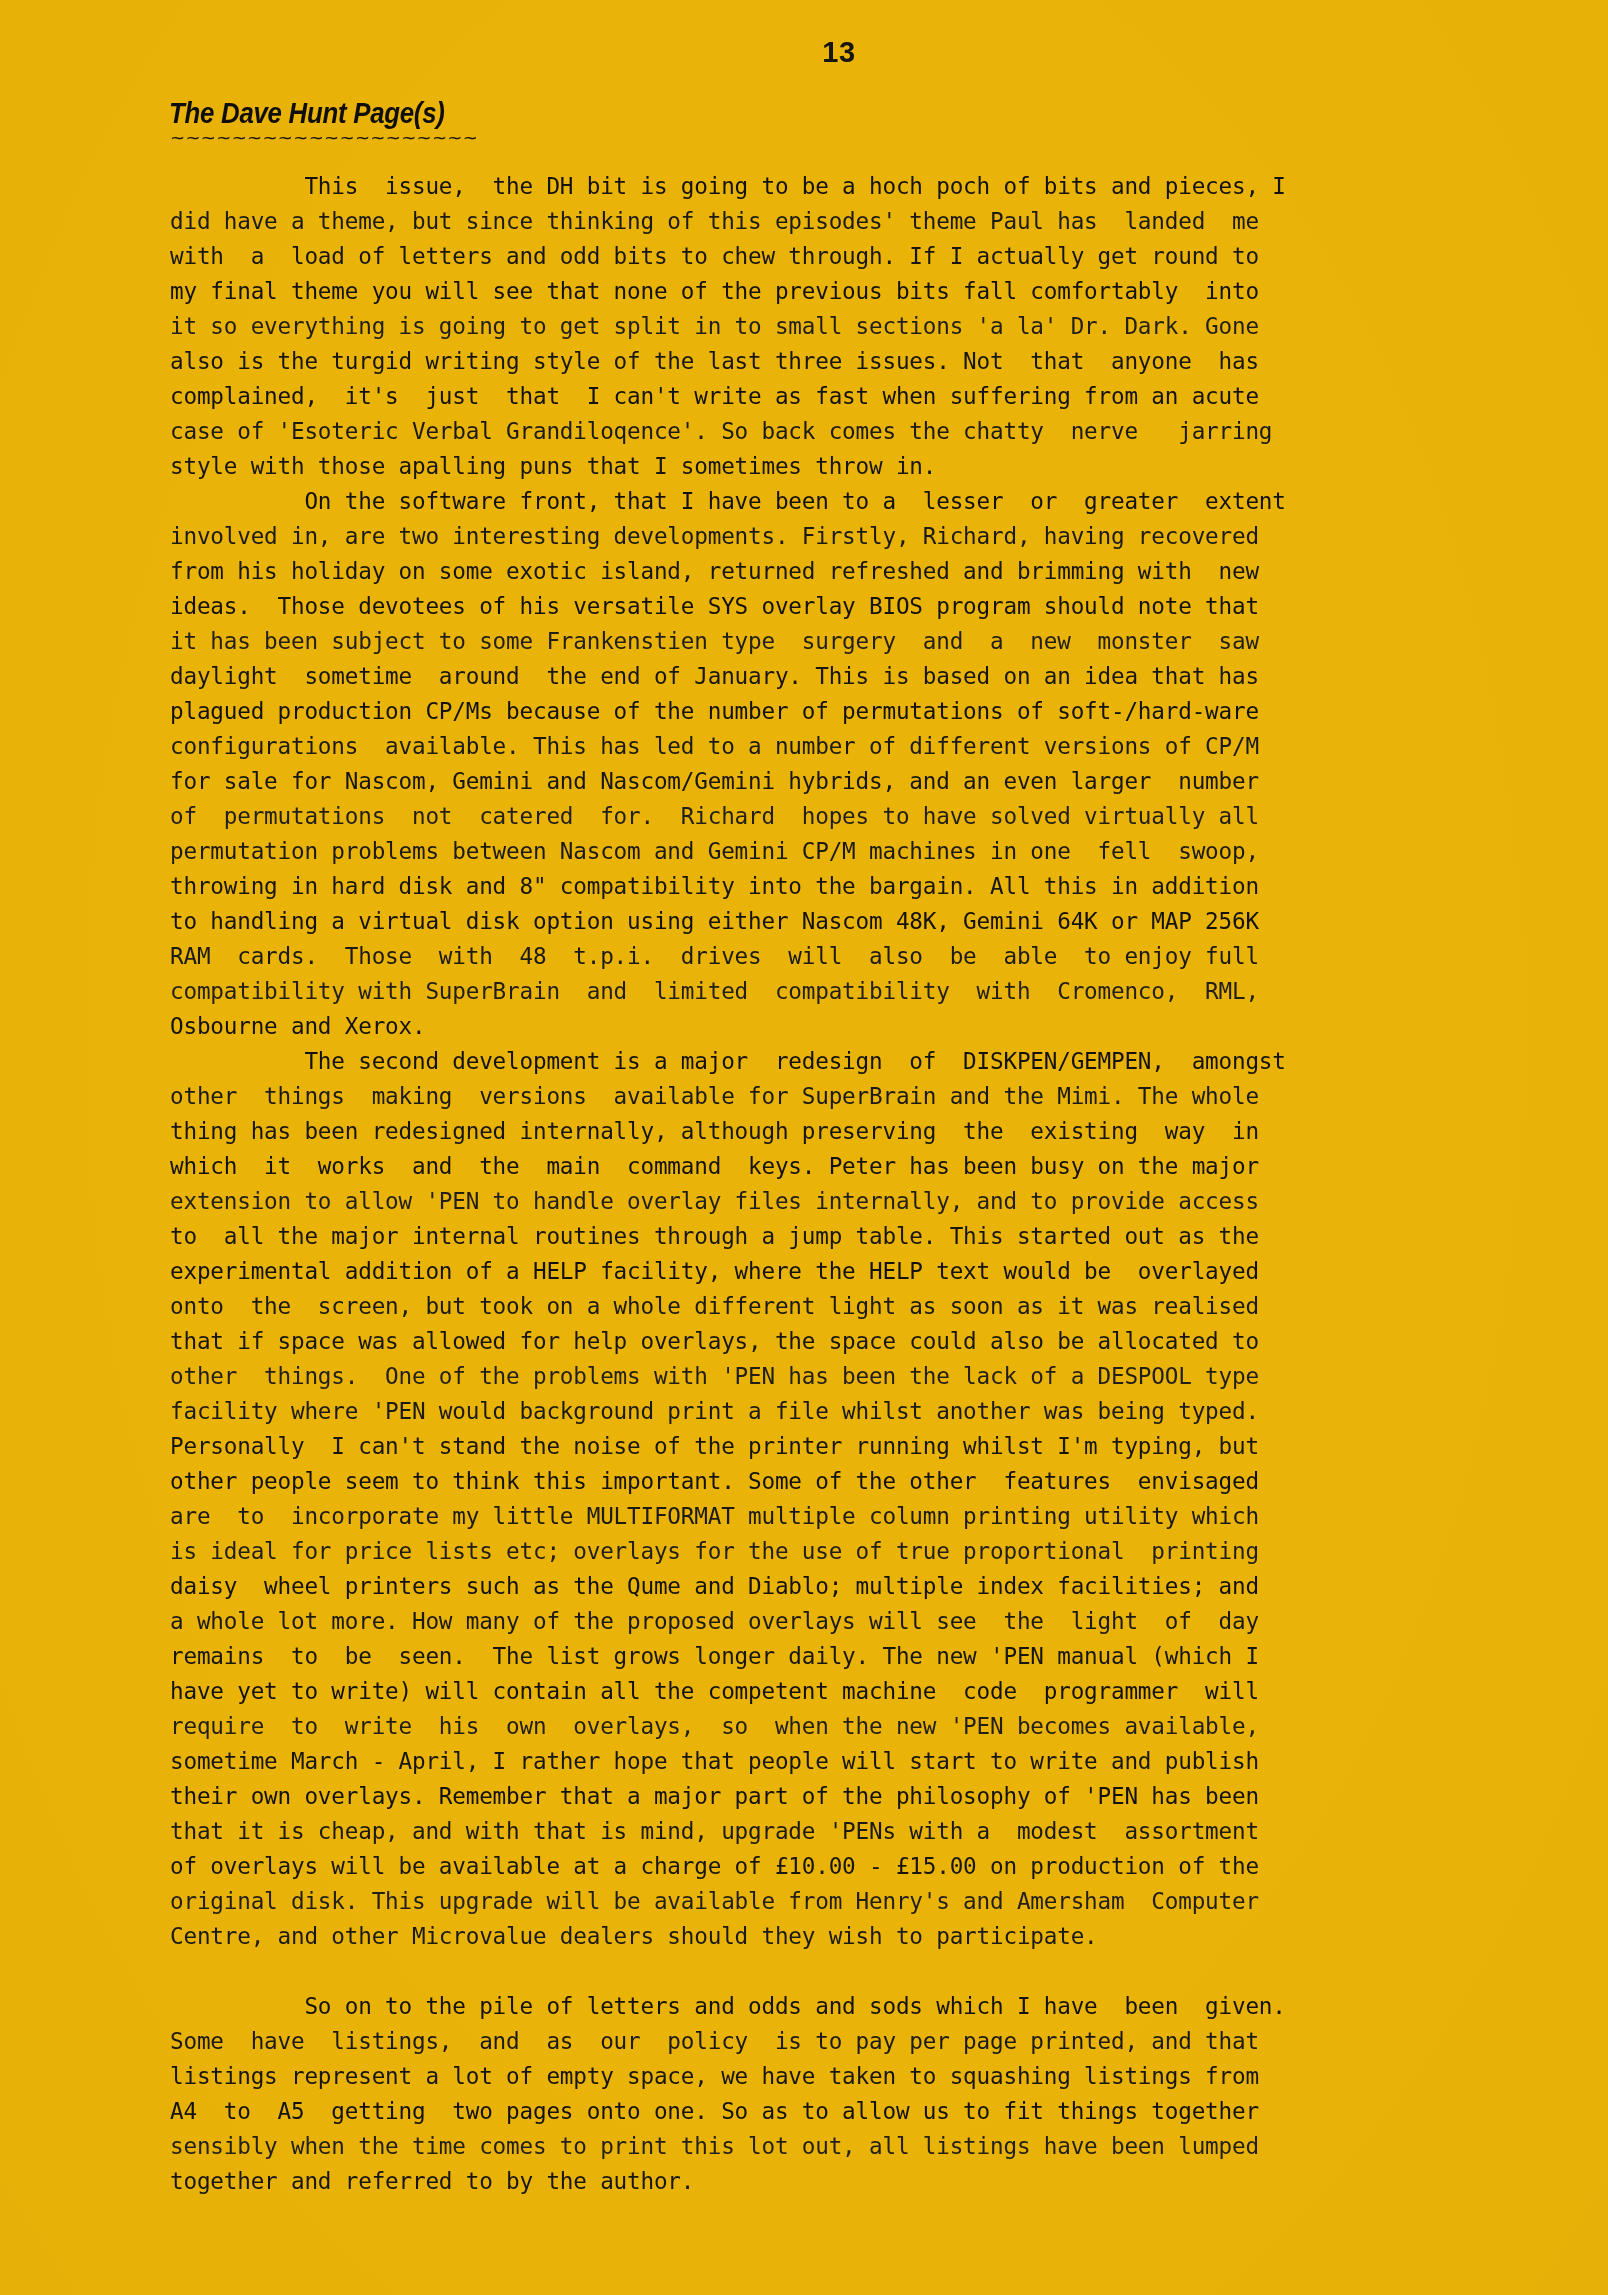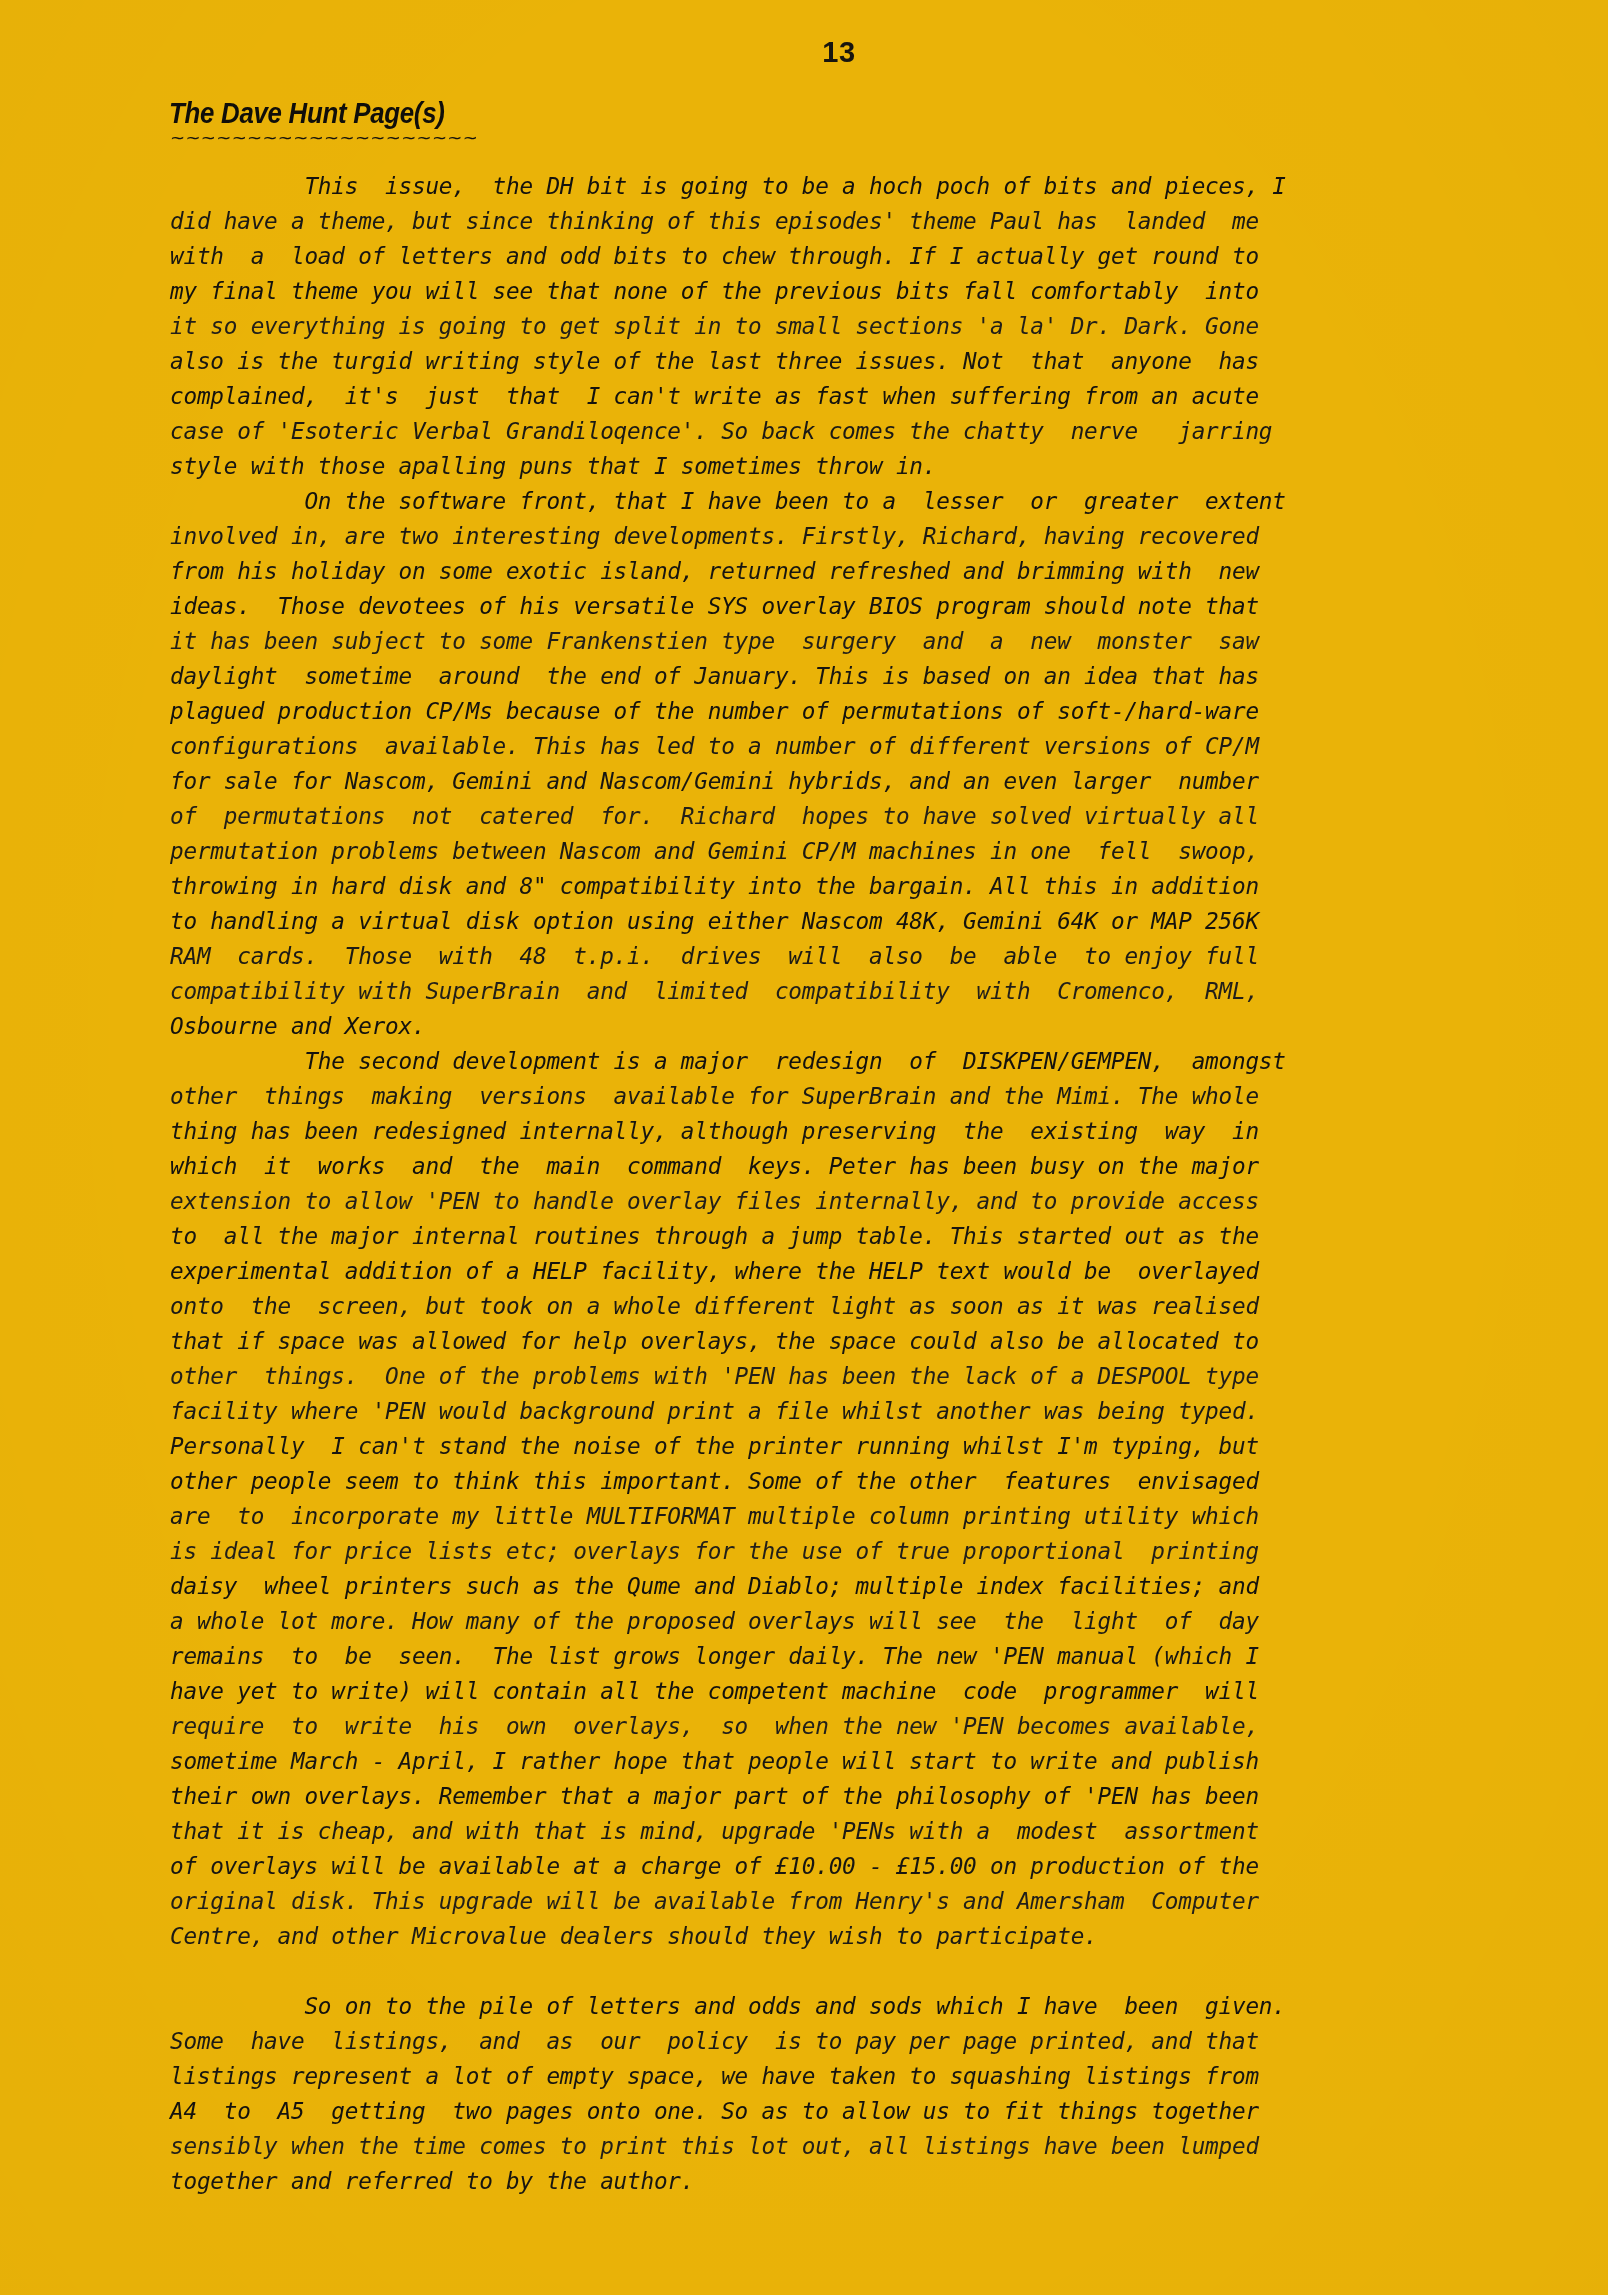--- a/index.html
+++ b/index.html
@@ -76,21 +76,20 @@
   
   .body {
     position: absolute;
     top: 169px;
     left: 170px;
     width: 1273px;
   }
 
   .para {
     margin: 0;
-    font-style: italic;
   }
 
   .para + .para {
     margin-top: 0;
   }
 
   .para.gap-before {
     margin-top: 35px;
   }
 

